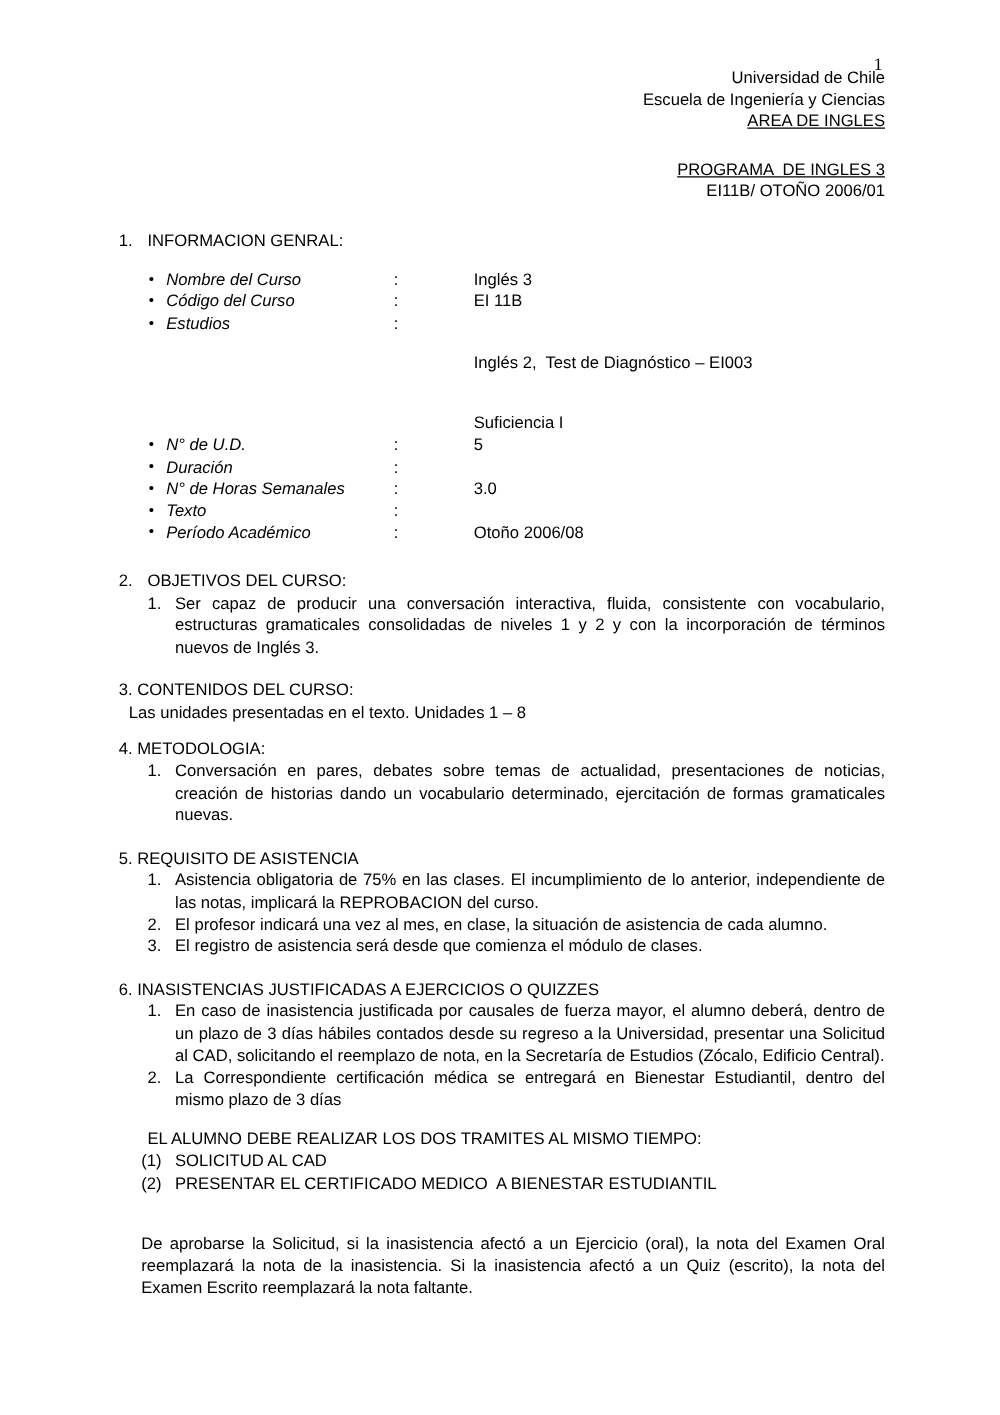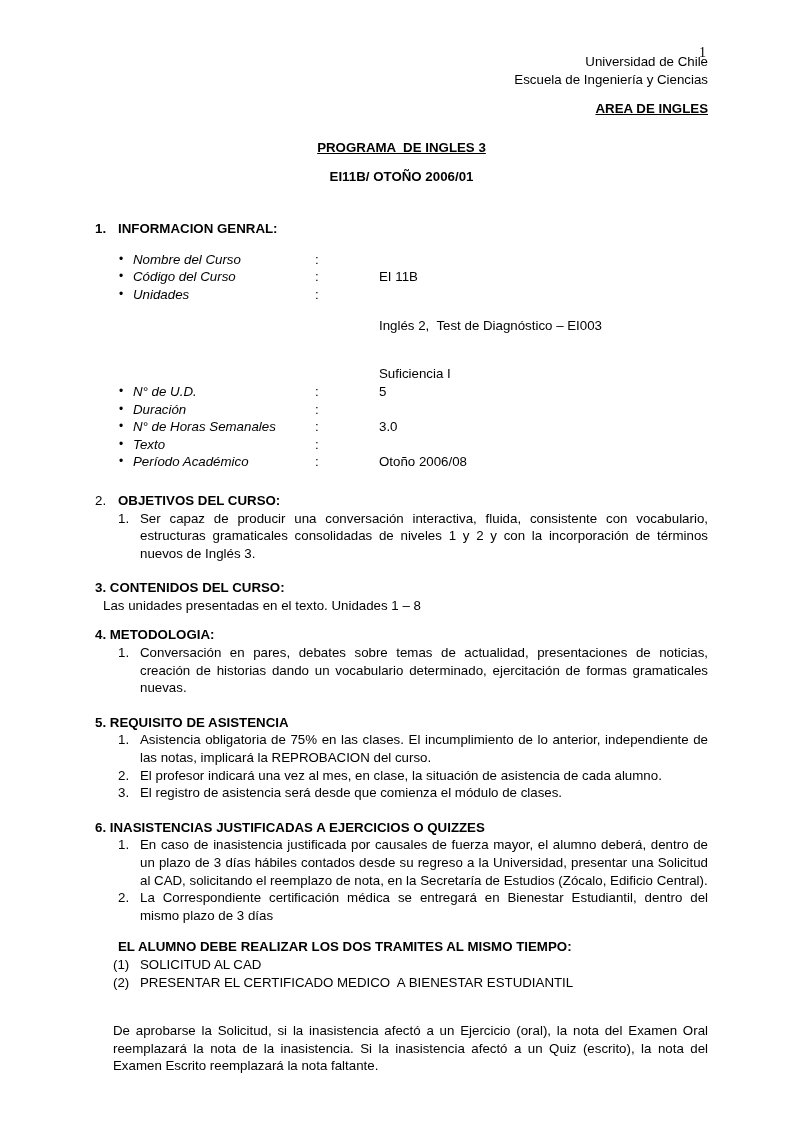--- a/index.html
+++ b/index.html
@@ -17,28 +17,28 @@
     font-size: 13.3px;
     line-height: 17.6px;
     overflow: hidden;
   }
   .page-number {
     position: absolute;
     top: 44px; right: 94px;
     font-family: "Liberation Serif", serif;
     font-size: 14px;
   }
-  .bold { font-weight: bold; margin-top: 12px; }
+  .bold { font-weight: normal; }
   .underline { text-decoration: underline; }
   .prewrap { white-space: pre-wrap; }
   .just { text-align: justify; }
 
   .letterhead { margin-top: 8px; text-align: right; }
 
-  .title-block { margin-top: 21px; text-align: center; }
+  .title-block { margin-top: 21px; text-align: right; }
 
   .section { margin-top: 17px; }
   .sec1 { margin-top: 22px; }
   .sec2 { margin-top: 21px; }
   .sec4 { margin-top: 12px; }
 
   
   .sec-heading .num-tab {
     display: inline-block;
     width: 23px;
@@ -92,30 +92,31 @@
     <div class="bold">EI11B/ OTOÑO 2006/01</div>
   </div>
 
   <div class="section sec1">
     <div class="sec-heading"><span class="num-tab bold">1.</span><span class="bold">INFORMACION GENRAL:</span></div>
     <div class="info-list">
       <div class="info-row">
         <span class="bullet">•</span>
         <span class="label">Nombre del Curso</span>
         <span class="sep">:</span>
+        <span class="value">Inglés 3</span>
       </div>
       <div class="info-row">
         <span class="bullet">•</span>
         <span class="label">Código del Curso</span>
         <span class="sep">:</span>
         <span class="value">EI 11B</span>
       </div>
       <div class="info-row">
         <span class="bullet">•</span>
-        <span class="label">Unidades</span>
+        <span class="label">Estudios</span>
         <span class="sep">:</span>
         <span class="value">
             <span class="vline prewrap">Inglés 2,  Test de Diagnóstico – EI003</span>
             <span class="vline">Suficiencia I</span>
           </span>
       </div>
       <div class="info-row">
         <span class="bullet">•</span>
         <span class="label">N° de U.D.</span>
         <span class="sep">:</span>

